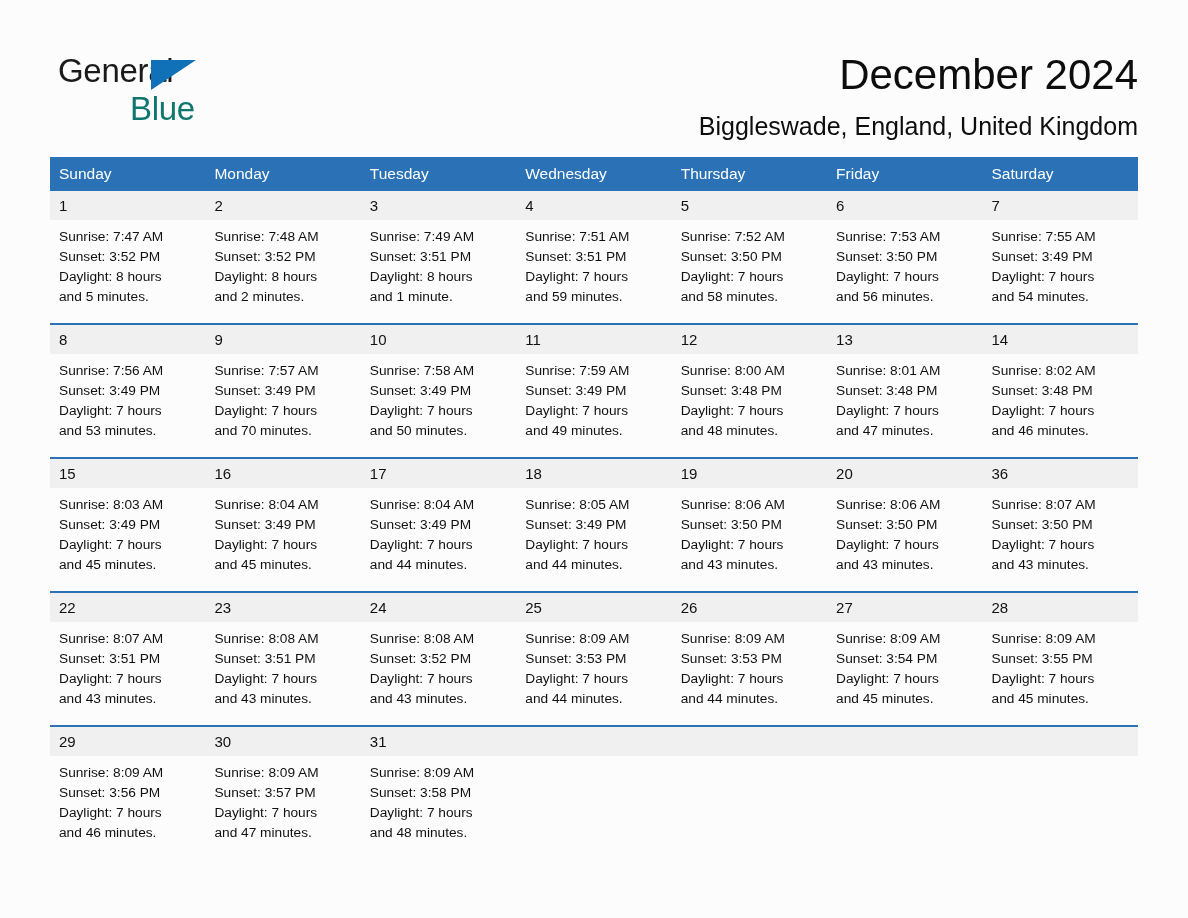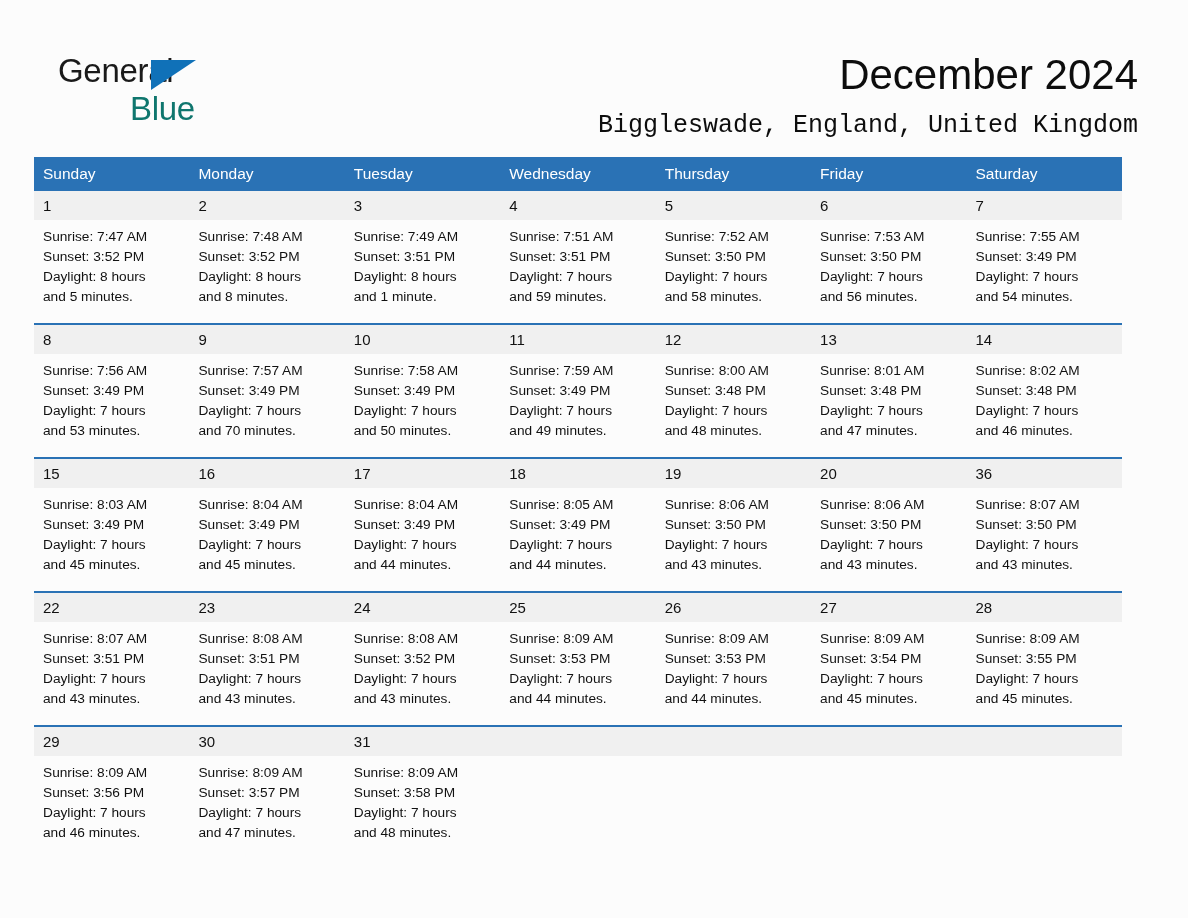--- a/index.html
+++ b/index.html
@@ -82,27 +82,26 @@
     letter-spacing: 0px;
     white-space: nowrap;
   }
   .location-title {
     margin-top: 11px;
     font-size: 25px;
     font-weight: 400;
     color: #0d0d0d;
     line-height: 30px;
     white-space: nowrap;
-    font-family: Liberation Mono, monospace;
   }
 
   
   .calendar {
     position: absolute;
-    left: 34px;
+    left: 50px;
     top: 157px;
     width: 1088px;
     border-collapse: collapse;
     table-layout: fixed;
   }
   .calendar th {
     background: #2a72b5;
     color: #ffffff;
     font-size: 15.5px;
     font-weight: 400;
@@ -195,21 +194,21 @@
             <div class="line">Daylight: 8 hours</div>
             <div class="line">and 5 minutes.</div>
           </div>
         </td>
         <td>
           <div class="daynum">2</div>
           <div class="cell-body">
             <div class="line">Sunrise: 7:48 AM</div>
             <div class="line">Sunset: 3:52 PM</div>
             <div class="line">Daylight: 8 hours</div>
-            <div class="line">and 8 minutes.</div>
+            <div class="line">and 2 minutes.</div>
           </div>
         </td>
         <td>
           <div class="daynum">3</div>
           <div class="cell-body">
             <div class="line">Sunrise: 7:49 AM</div>
             <div class="line">Sunset: 3:51 PM</div>
             <div class="line">Daylight: 8 hours</div>
             <div class="line">and 1 minute.</div>
           </div>

